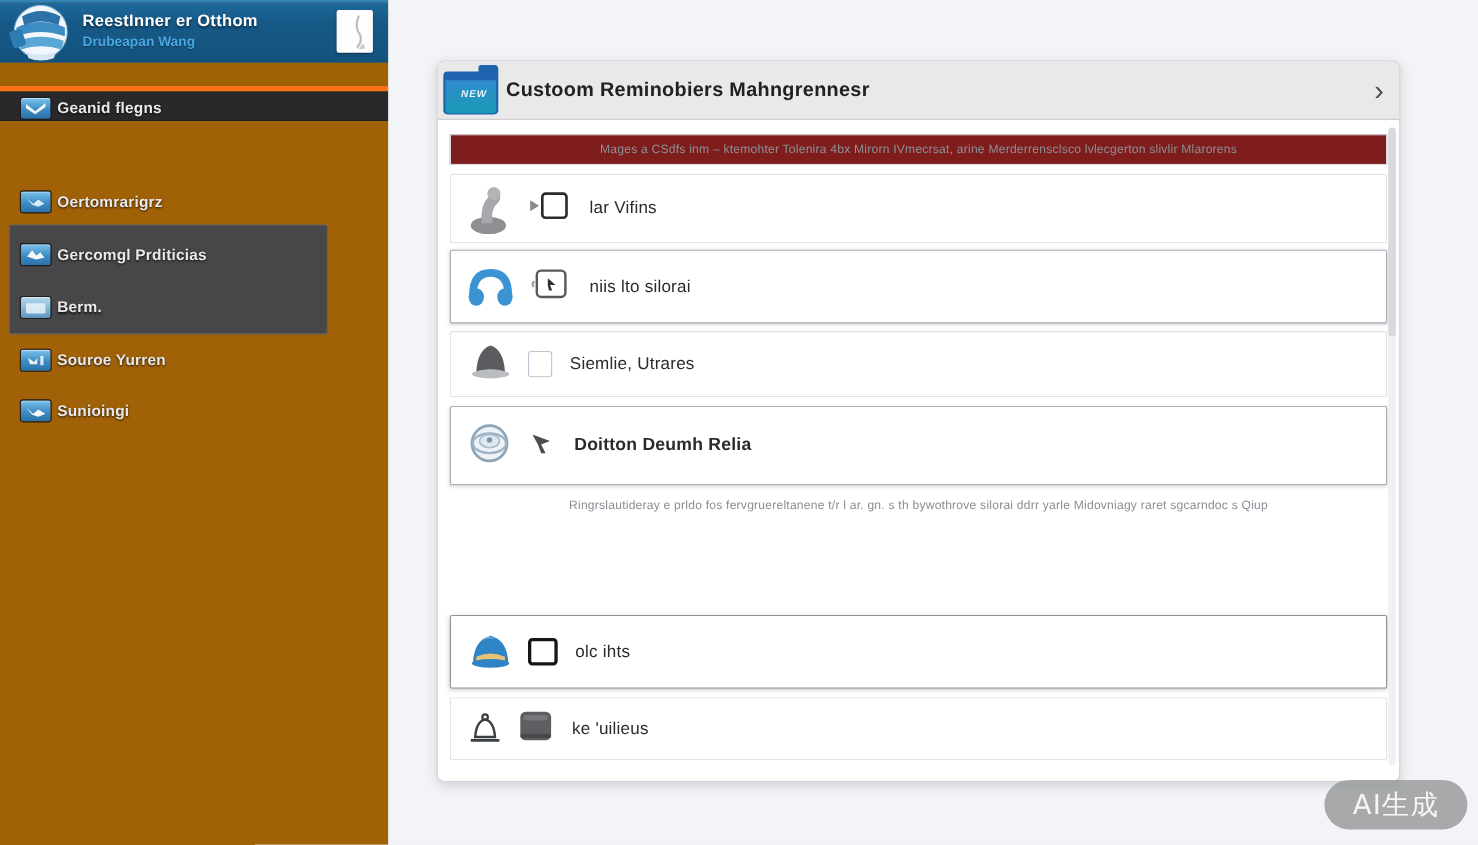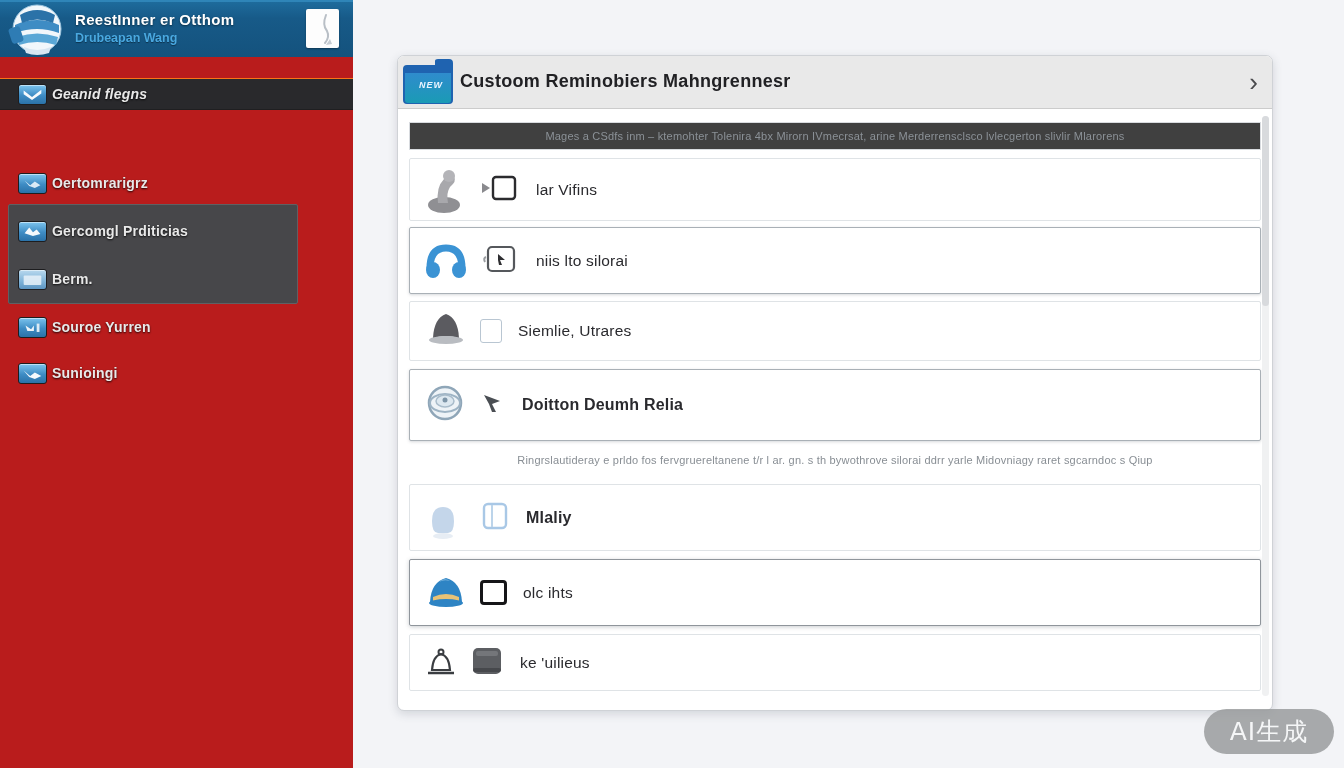--- a/index.html
+++ b/index.html
@@ -1,52 +1,52 @@
 <!DOCTYPE html>
 <html><head>
 <meta charset="utf-8">
 <style>
   * { margin:0; padding:0; box-sizing:border-box; }
   html,body { width:1344px; height:768px; overflow:hidden; background:#e9ebee; }
   body { font-family:"Liberation Sans","DejaVu Sans",sans-serif; position:relative; }
   .stage { position:absolute; inset:0; width:1344px; height:768px; background:#f3f4f7; }
 
   
-  .sidebar { position:absolute; left:0; top:0; width:353px; height:768px; background:#b91c1c; }
+  .sidebar { position:absolute; left:0; top:0; width:353px; height:768px; background:#a16207; }
   .appbar { position:absolute; left:0; top:0; width:353px; height:57px;
             background:linear-gradient(180deg,#1e6b9c 0%,#175a88 30%,#14527d 100%);
             border-top:2px solid #2f85b8; }
   .logo { position:absolute; left:8px; top:1px; width:55px; height:55px; }
   .app-title { position:absolute; left:75px; top:9px; color:#ffffff; font-size:15px; font-weight:bold; letter-spacing:.3px; text-shadow:0 1px 2px rgba(0,0,0,.5); }
   .app-subtitle { position:absolute; left:75px; top:29px; color:#49a8e0; font-size:12.5px; font-weight:bold; text-shadow:0 1px 1px rgba(0,0,0,.4); }
   .doc-btn { position:absolute; right:14px; top:7px; width:33px; height:39px; background:#fdfdfd; border-radius:2px; box-shadow:0 1px 2px rgba(0,0,0,.35); }
   .doc-btn svg { position:absolute; inset:0; }
 
   .side-item { position:absolute; left:0; width:353px; height:32px; cursor:pointer; }
   .side-item .sicon { position:absolute; left:18px; top:5px; width:29px; height:21px; border-radius:3px;
             background:linear-gradient(180deg,#7cc4ee 0%,#3e8cc4 55%,#2b72a8 100%);
             border:1px solid #1d1d1f; box-shadow:inset 0 1px 0 rgba(255,255,255,.5); }
   .side-item .sicon svg { position:absolute; inset:0; }
   .side-item .slabel { position:absolute; left:52px; top:7px; color:#e9e9e9; font-size:14px; font-weight:bold; letter-spacing:.2px;
             text-shadow:0 1px 2px rgba(0,0,0,.85); white-space:nowrap; }
-  .side-item.selected { background:#29292c; border-top:1px solid #f97316; border-bottom:1px solid #1f1f21;font-style:italic; }
+  .side-item.selected { background:#29292c; border-top:5px solid #f97316; border-bottom:1px solid #1f1f21; }
   .side-group { position:absolute; left:8px; top:204px; width:290px; height:100px;
             background:#47474a; border:1px solid #606063; border-radius:2px; }
 
   
   .main { position:absolute; left:353px; top:0; width:991px; height:768px; background:#f3f4f7; }
   .panel { position:absolute; left:44px; top:55px; width:876px; height:656px; background:#ffffff;
            border:1px solid #cfd2d6; border-radius:7px; box-shadow:0 3px 10px rgba(60,70,90,.18); overflow:hidden; }
   .panel-header { position:absolute; left:0; top:0; width:100%; height:53px; background:#e9e9e9; border-bottom:1px solid #cccccc; }
   .folder-icon { position:absolute; left:3px; top:3px; width:54px; height:47px; }
   .folder-badge { position:absolute; left:14px; top:21px; width:32px; text-align:center; color:#eaf4ff; font-size:9px; font-weight:bold; font-style:italic; letter-spacing:1px; }
   .panel-title { position:absolute; left:62px; top:15px; font-size:18px; font-weight:bold; color:#212124; letter-spacing:.3px; white-space:nowrap; }
   .panel-chevron { position:absolute; right:14px; top:10px; font-size:26px; color:#4a4a4d; cursor:pointer; line-height:32px; }
 
-  .intro-strip { position:absolute; left:11px; top:66px; width:852px; height:28px; background:#404040;
+  .intro-strip { position:absolute; left:11px; top:66px; width:852px; height:28px; background:#7f1d1d;
            border:1px solid #d8dbdf; display:flex; align-items:center; justify-content:center; }
   .intro-strip .small-gray { font-size:11px; color:#8b9197; letter-spacing:.2px; white-space:nowrap; overflow:hidden; }
 
   .row { position:absolute; left:11px; width:852px; background:#ffffff; border:1px solid #dfe3e6; border-radius:2px;
          display:flex; align-items:center; cursor:pointer; }
   .row.strong { border-color:#a9b0b6; box-shadow:0 1px 3px rgba(90,100,110,.25); }
   .row.xstrong { border-color:#8f959b; box-shadow:0 1px 4px rgba(80,90,100,.3); }
   .row .pict { width:44px; height:46px; margin-left:14px; flex:0 0 auto; position:relative; }
   .row .ctrl { margin-left:12px; flex:0 0 auto; position:relative; }
   .row .rlabel { margin-left:16px; font-size:15.5px; color:#2a2a2e; letter-spacing:.2px; white-space:nowrap; }
@@ -236,35 +236,20 @@
         <span class="ctrl">
           <svg viewBox="0 0 26 24" width="26" height="24">
             <path d="M4 4 L20 10 L12 13 L16 21 L12 21 L9 13 Z" fill="#4a4e53"></path>
           </svg>
         </span>
         <span class="rlabel bold">Doitton Deumh Relia</span>
       </div>
 
       <div class="mid-text">Ringrslautideray e prldo fos fervgruereltanene t/r l ar. gn. s th bywothrove silorai ddrr yarle Midovniagy raret sgcarndoc s Qiup</div>
 
-      <div class="row" style="top:428px; height:67px;">
-        <span class="pict">
-          <svg viewBox="0 0 44 46" width="44" height="46">
-            <path d="M14 38 Q8 38 8 26 Q8 12 19 12 Q30 12 30 26 Q30 38 24 38 Z" fill="#c4d6ea"></path>
-            <ellipse cx="19" cy="41" rx="10" ry="3" fill="#e7edf4"></ellipse>
-          </svg>
-        </span>
-        <span class="ctrl">
-          <svg viewBox="0 0 30 30" width="30" height="30">
-            <rect x="4" y="3" width="22" height="24" rx="4" fill="#fff" stroke="#a9c8e6" stroke-width="2.4"></rect>
-            <path d="M12 4 L12 26" stroke="#bcd4ea" stroke-width="2"></path>
-          </svg>
-        </span>
-        <span class="rlabel bold">Mlaliy</span>
-      </div>
 
       <div class="row xstrong" style="top:503px; height:67px;">
         <span class="pict">
           <svg viewBox="0 0 44 46" width="44" height="46">
             <path d="M22 8 Q37 12 38 32 L6 32 Q7 12 22 8 Z" fill="#2e84c4"></path>
             <path d="M9 27 Q22 21 35 27 L35 31 L9 31 Z" fill="#e8c276"></path>
             <ellipse cx="22" cy="33" rx="17" ry="4" fill="#2e84c4"></ellipse>
             <path d="M15 12 Q20 9 26 11 Q22 8 18 10 Z" fill="#7fb8e0"></path>
           </svg>
         </span>

